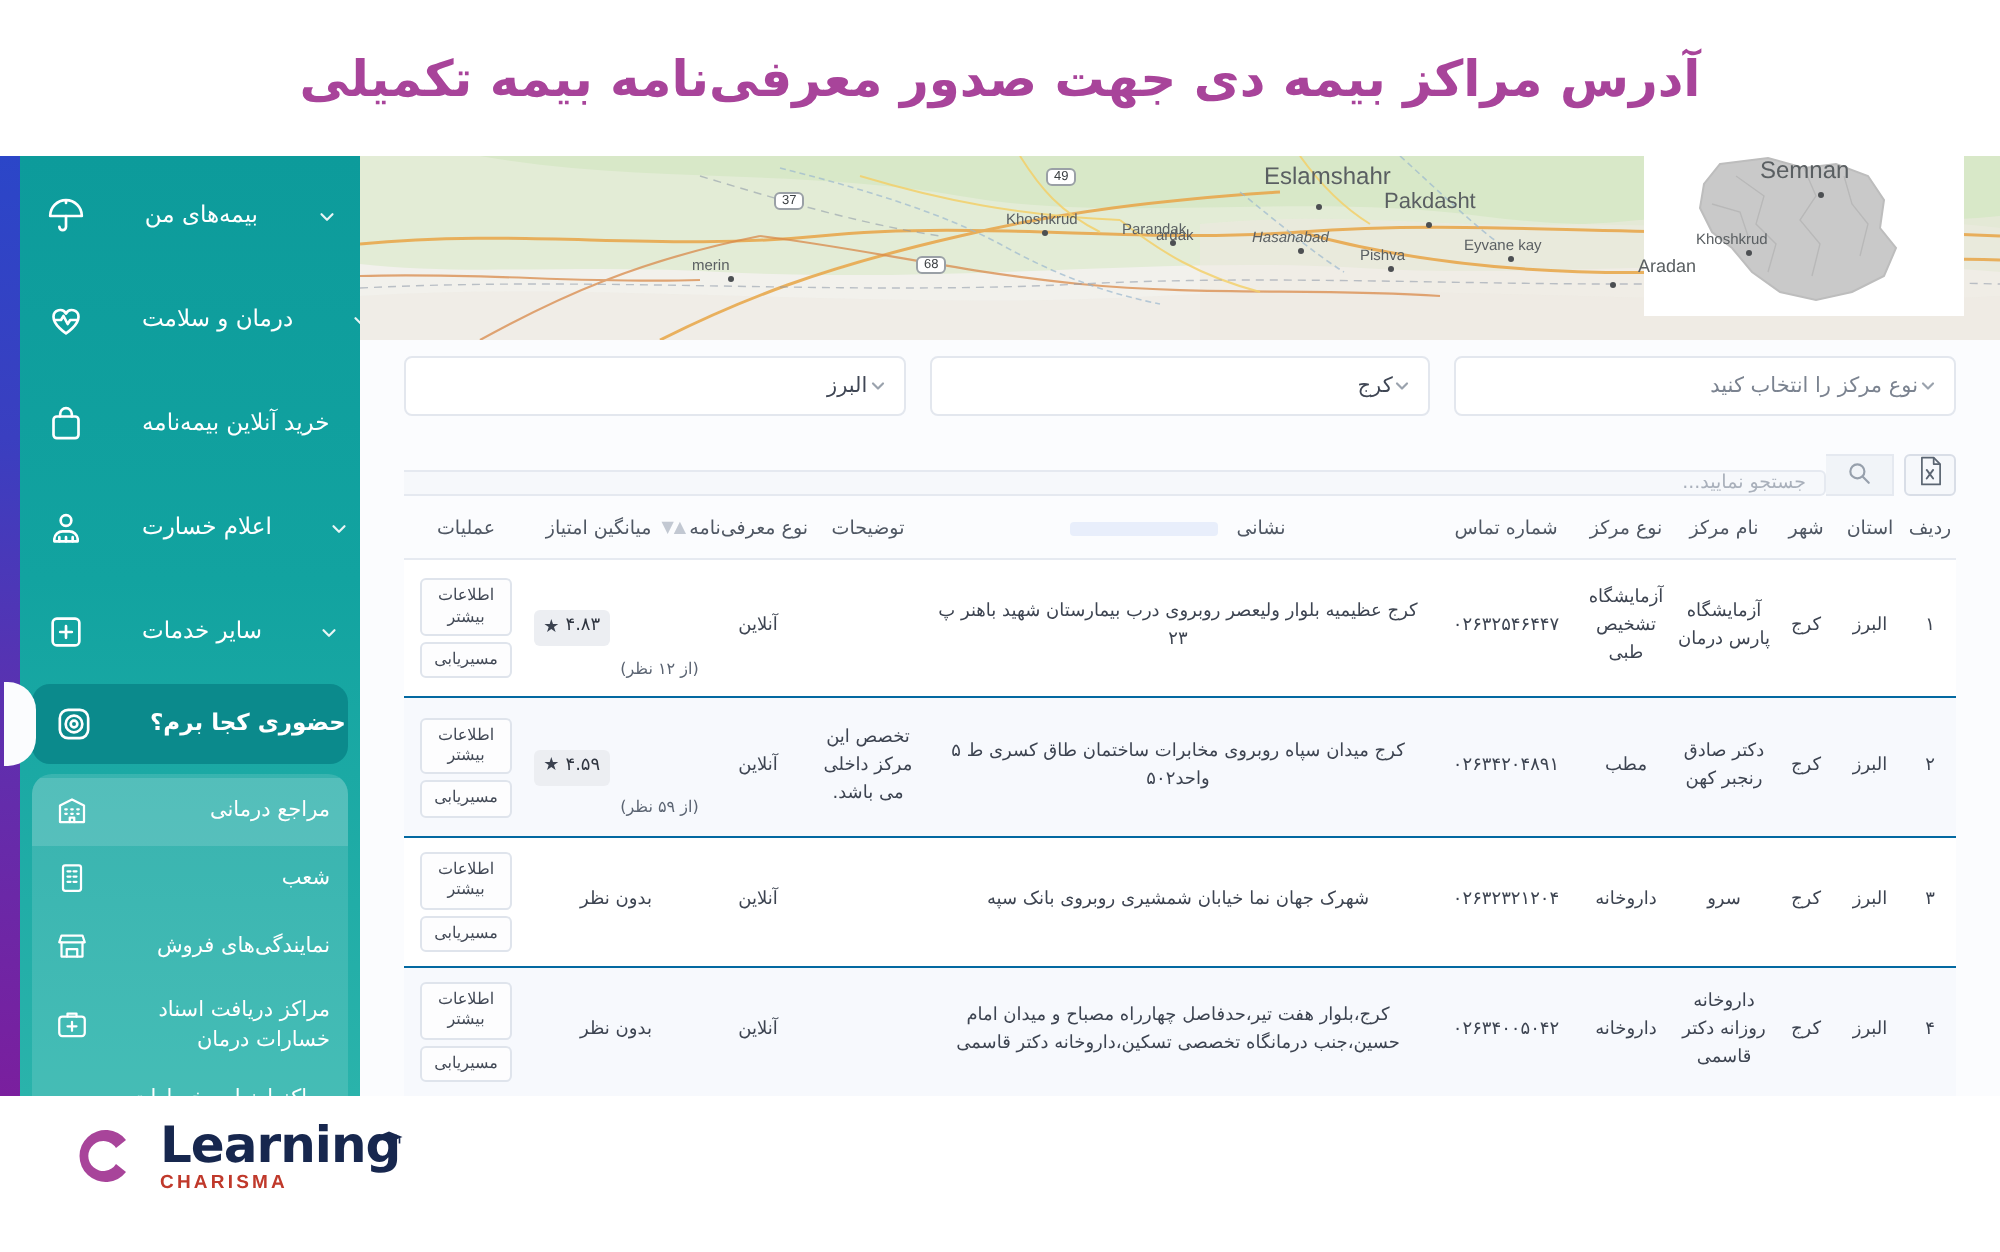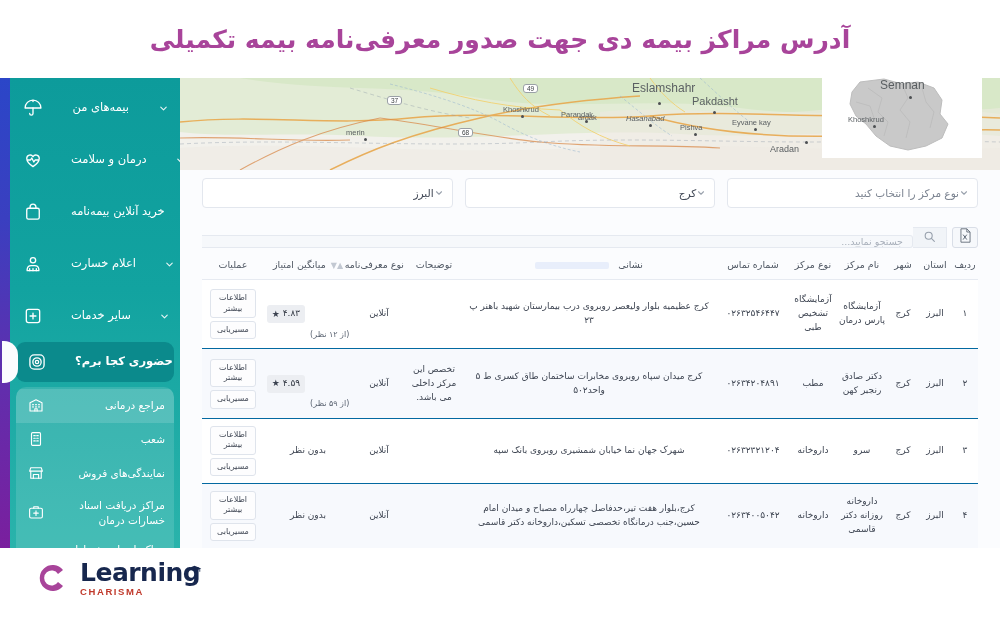--- a/index.html
+++ b/index.html
@@ -634,21 +634,21 @@
       <div class="map-label" style="left:323px; top:27px; font-size:7.5px;">Khoshkrud</div>
       <div class="map-dot" style="left:341px; top:37px;"></div>
       <div class="map-label" style="left:381px; top:32px; font-size:7.5px;">Parandak</div>
       <div class="map-dot" style="left:405px; top:42px;"></div>
       <div class="map-label" style="left:446px; top:36px; font-size:7.5px;font-style:italic;">Hasanabad</div>
       <div class="map-dot" style="left:469px; top:46px;"></div>
       <div class="map-label" style="left:500px; top:45px; font-size:7.5px;">Pishva</div>
       <div class="map-dot" style="left:514px; top:55px;"></div>
       <div class="map-label" style="left:552px; top:40px; font-size:7.5px;">Eyvane kay</div>
       <div class="map-dot" style="left:574px; top:50px;"></div>
-      <div class="map-label" style="left:590px; top:50px; font-size:9px;margin-top:16px;">Aradan</div>
+      <div class="map-label" style="left:639px; top:50px; font-size:9px;">Aradan</div>
       <div class="map-dot" style="left:625px; top:63px;"></div>
       <div class="map-label" style="left:668px; top:37px; font-size:7.5px;">Khoshkrud</div>
       <div class="map-dot" style="left:693px; top:47px;"></div>
       <div class="map-label" style="left:166px; top:50px; font-size:7.5px;">merin</div>
       <div class="map-dot" style="left:184px; top:60px;"></div>
       <div class="map-label" style="left:398px; top:35px; font-size:7.5px;">ardak</div>
 
       <div class="hwy-badge" style="left:207px; top:18px;">37</div>
       <div class="hwy-badge" style="left:343px; top:6px;">49</div>
       <div class="hwy-badge" style="left:278px; top:50px;">68</div>

